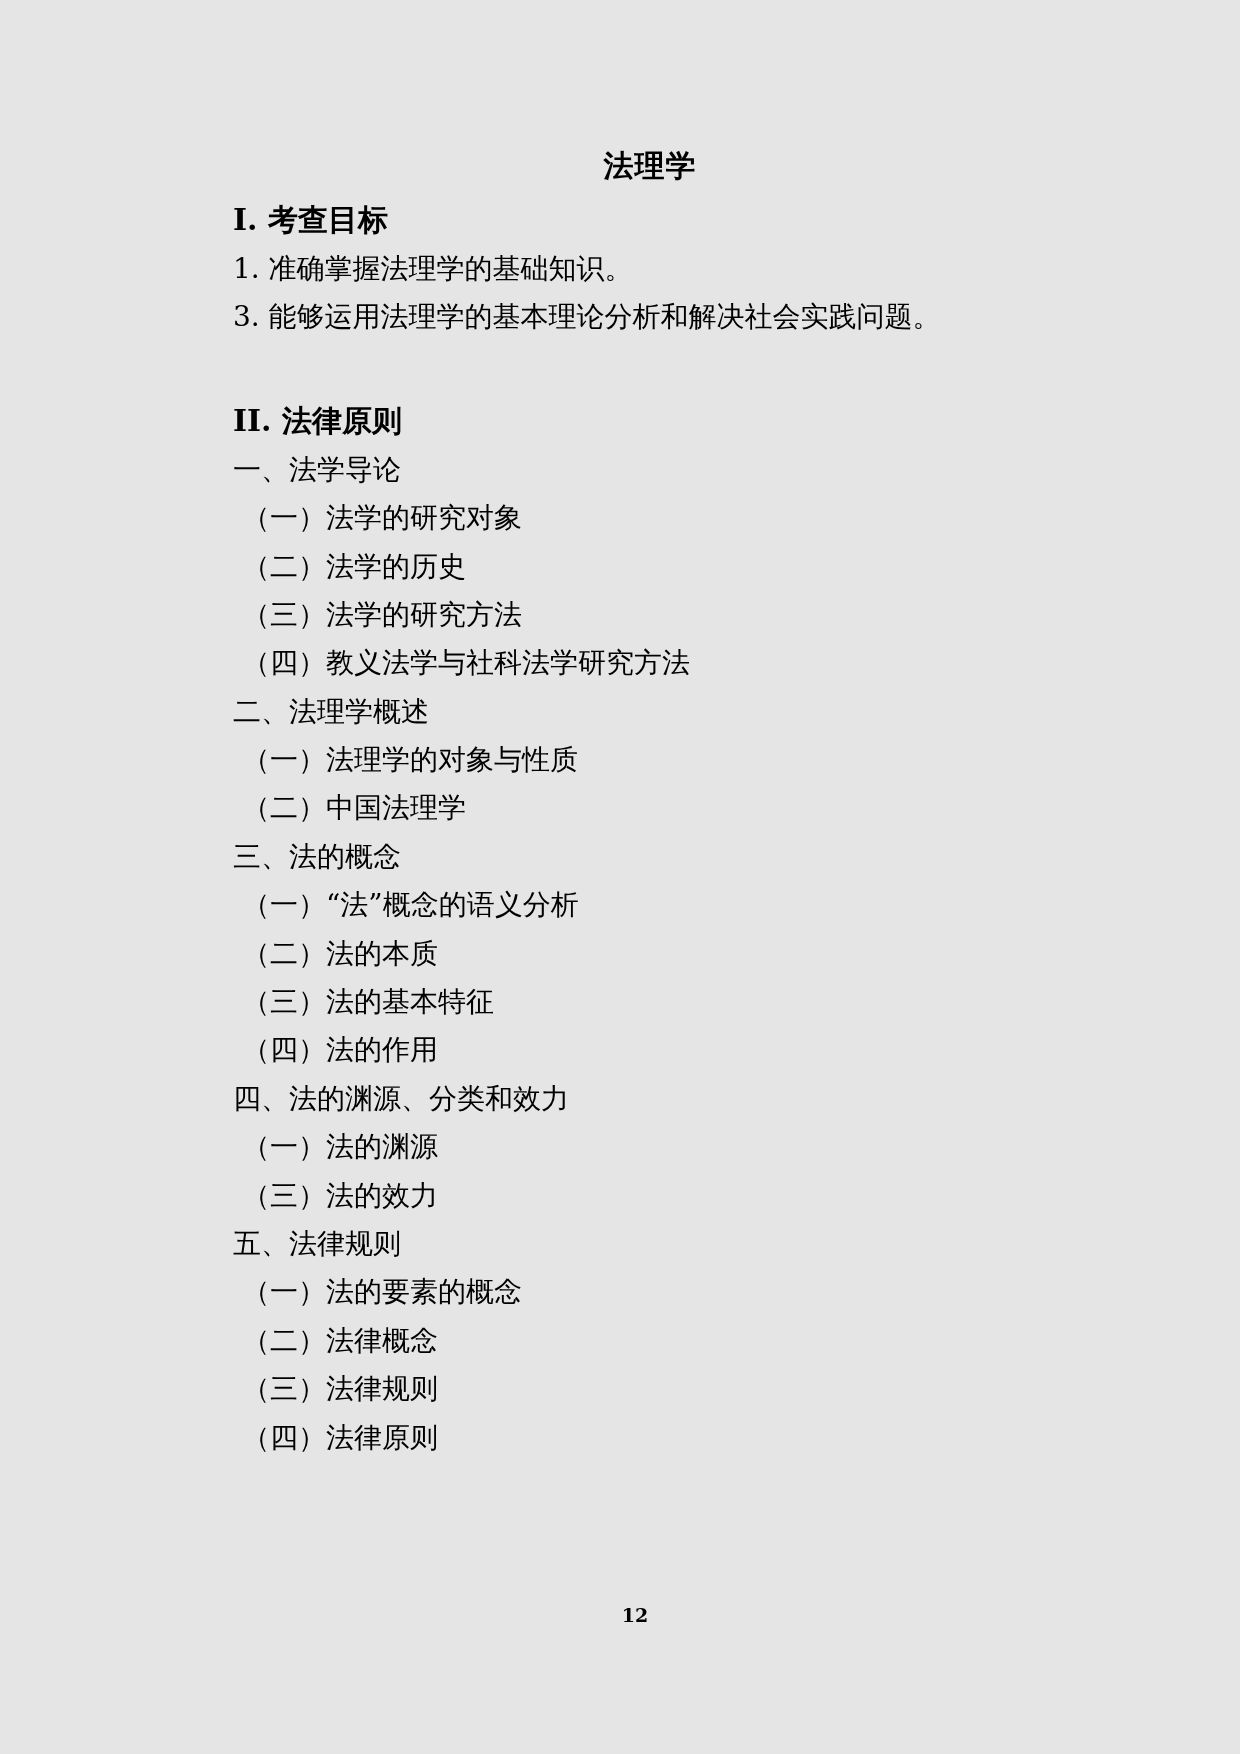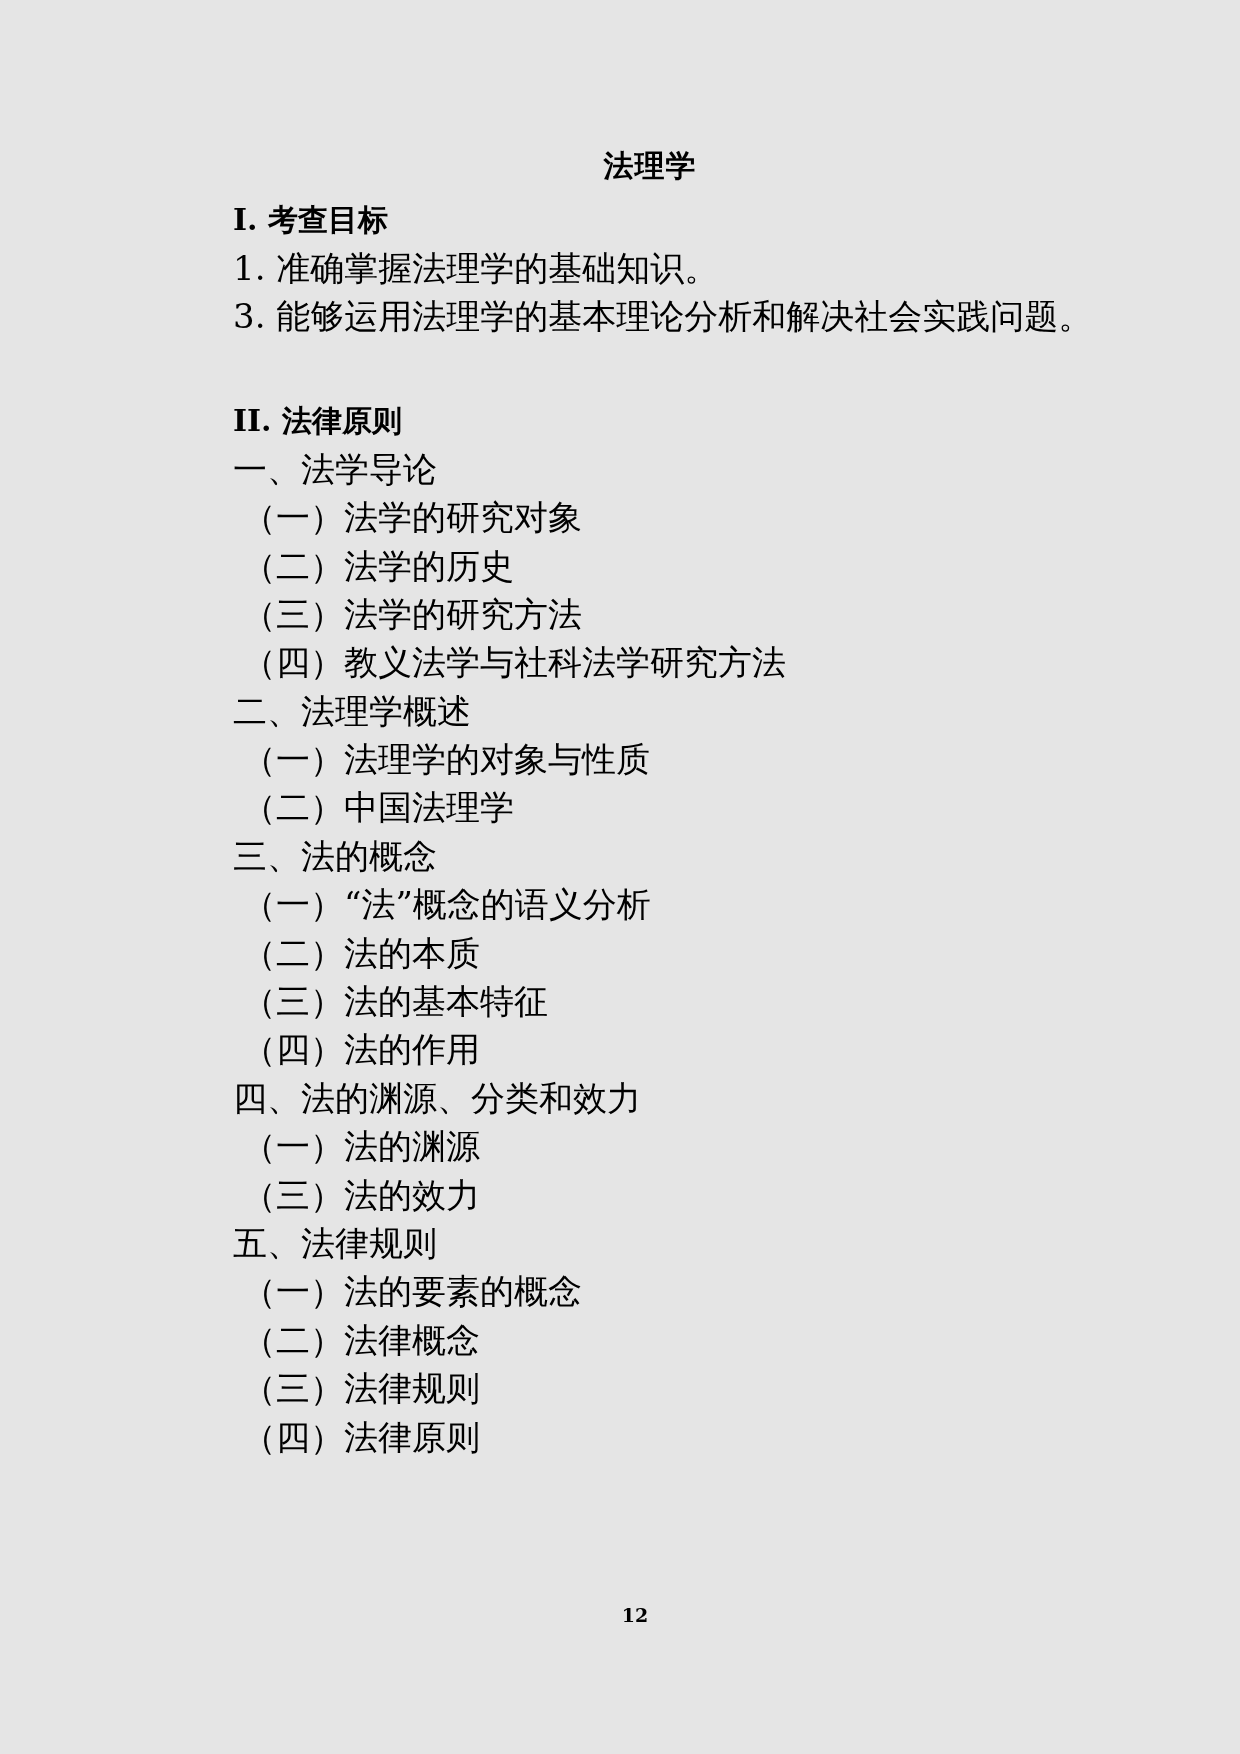--- a/index.html
+++ b/index.html
@@ -32,21 +32,21 @@
     position: absolute;
     left: 213px;
     top: 196px;
     width: 880px;
     margin-left: 20px;
   }
   .line {
     height: 48.4px;
     display: flex;
     align-items: center;
-    font-size: 34px;
+    font-size: 28px;
     white-space: nowrap;
   }
   .heading {
     font-weight: 700;
     font-size: 30px;
   }
   .lvl-2 {
     padding-left: 9px;
   }
   .section-gap {

